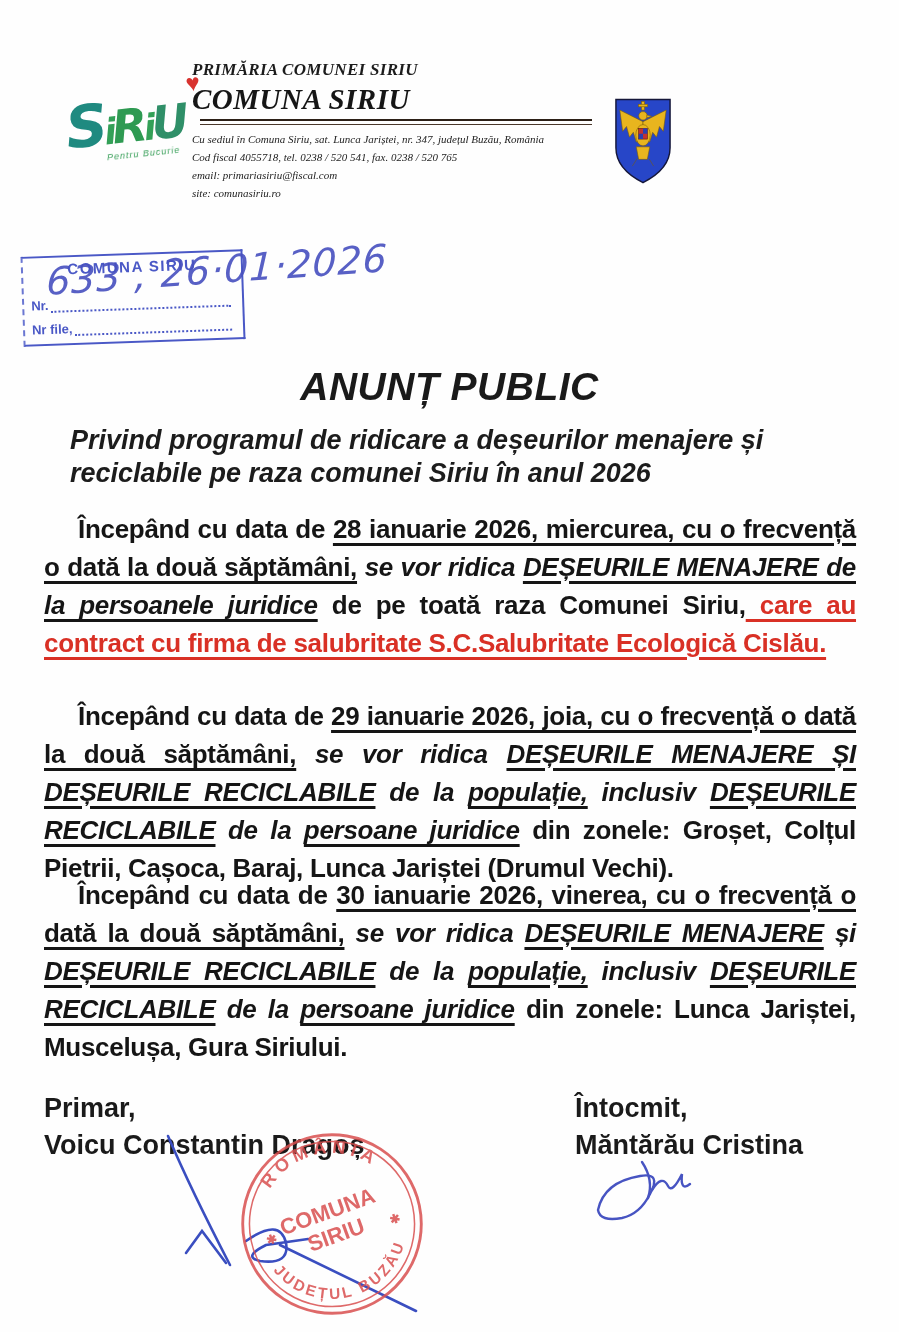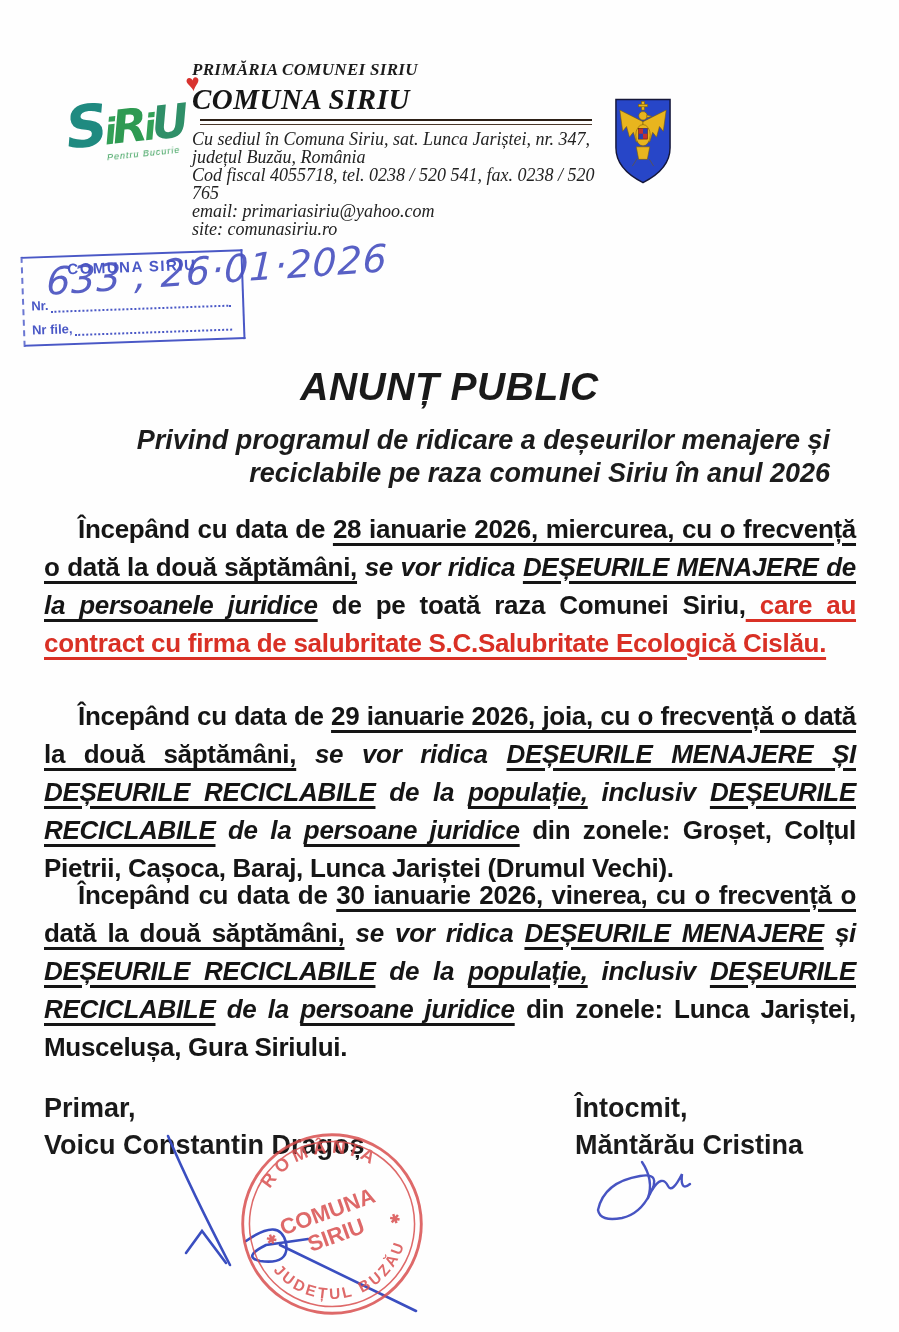--- a/index.html
+++ b/index.html
@@ -10,21 +10,21 @@
   }
   
   .hdr-center{position:absolute;left:192px;top:60px;width:408px;text-align:left;}
   .hdr-super{font-family:"Liberation Serif",serif;font-style:italic;font-weight:bold;
     font-size:17px;letter-spacing:.3px;color:#1c1c1c;}
   .hdr-main{font-family:"Liberation Serif",serif;font-style:italic;font-weight:bold;
     font-size:29px;letter-spacing:.5px;margin-top:3px;color:#161616;}
   .hdr-rule{width:392px;margin:3px auto 5px auto;height:3px;
     border-top:2.5px solid #2c2017;border-bottom:1.5px solid #4a382a;}
   .hdr-addr{font-family:"Liberation Serif",serif;font-style:italic;
-    font-size:18px;line-height:18px;color:#222;}
+    font-size:11px;line-height:18px;color:#222;}
   
   .logo{position:absolute;left:68px;top:86px;width:160px;height:118px;
     transform:rotate(-6deg);}
   .logo-text{font-family:"DejaVu Sans",sans-serif;font-weight:bold;font-style:italic;
     letter-spacing:-4px;white-space:nowrap;}
   .lg-s{font-size:58px;color:#1f8a80;}
   .lg-i{font-size:36px;color:#33a057;}
   .lg-r{font-size:46px;color:#2e9a52;}
   .lg-u{font-size:46px;color:#2f8f68;}
   .logo-heart{position:absolute;right:22px;top:-12px;color:#d8332f;font-size:24px;font-style:normal;}
@@ -40,21 +40,21 @@
   .reg-row{position:absolute;left:7px;display:flex;align-items:flex-end;font-size:13px;font-weight:bold;}
   .reg-row-nr{top:40px;width:200px;}
   .reg-row-file{top:64px;width:200px;}
   .reg-dots{flex:1;border-bottom:2px dotted #4a58c6;height:12px;margin-left:3px;}
   .handwriting{position:absolute;left:46px;top:248px;font-size:38px;font-style:italic;
     color:#4750bf;transform:rotate(-4deg) skewX(-6deg);letter-spacing:1px;white-space:nowrap;
     font-family:"DejaVu Sans",sans-serif;opacity:.9;}
   
   .doc-title{position:absolute;left:0;top:365px;width:100%;text-align:center;
     font-size:39px;font-weight:bold;font-style:italic;letter-spacing:.5px;color:#1a1a1a;}
-  .doc-subtitle{position:absolute;left:70px;top:424px;width:760px;text-align:right;
+  .doc-subtitle{position:absolute;left:70px;top:424px;width:760px;text-align:left;
     font-size:27px;font-weight:bold;font-style:italic;line-height:33px;color:#1c1c1c;}
   .para{position:absolute;left:44px;width:812px;font-size:26px;line-height:38px;
     text-align:justify;text-indent:34px;letter-spacing:-.3px;color:#151515;}
   .para-1{top:510px;}
   .para-2{top:697px;}
   .para-3{top:876px;}
   .seg-b{font-weight:bold;margin-top:32px;}
   .seg-bu{font-weight:bold;text-decoration:underline;text-decoration-thickness:2.5px;text-underline-offset:5px;}
   .seg-bi{font-weight:bold;font-style:italic;}
   .seg-biu{font-weight:bold;font-style:italic;text-decoration:underline;text-decoration-thickness:2.5px;text-underline-offset:5px;}
@@ -77,21 +77,21 @@
     <span class="logo-heart">♥</span>
     <div class="logo-tagline">Pentru Bucurie</div>
   </div>
 
   <div class="hdr-center">
     <div class="hdr-super">PRIMĂRIA COMUNEI SIRIU</div>
     <div class="hdr-main">COMUNA SIRIU</div>
     <div class="hdr-rule"></div>
     <div class="hdr-addr">Cu sediul în Comuna Siriu, sat. Lunca Jariștei, nr. 347, județul Buzău, România</div>
     <div class="hdr-addr">Cod fiscal 4055718, tel. 0238 / 520 541, fax. 0238 / 520 765</div>
-    <div class="hdr-addr">email: primariasiriu@yahoo.com</div>
+    <div class="hdr-addr">email: primariasiriu@fiscal.com</div>
     <div class="hdr-addr">site: comunasiriu.ro</div>
   </div>
 
   <svg class="coat" viewBox="0 0 60 92">
     <path d="M2,3 h56 v50 q0,22 -28,36 q-28,-14 -28,-36 z" fill="#2746c8" stroke="#15173a" stroke-width="1.5"></path>
     <g fill="#e8b51e" stroke="#7a5a08" stroke-width="0.6">
       <rect x="28.4" y="5" width="3.2" height="9"></rect>
       <rect x="25.2" y="8" width="9.6" height="2.6"></rect>
       <circle cx="30" cy="20" r="4.4"></circle>
       <path d="M34,19 l5,1.5 -5,1.5 z"></path>

